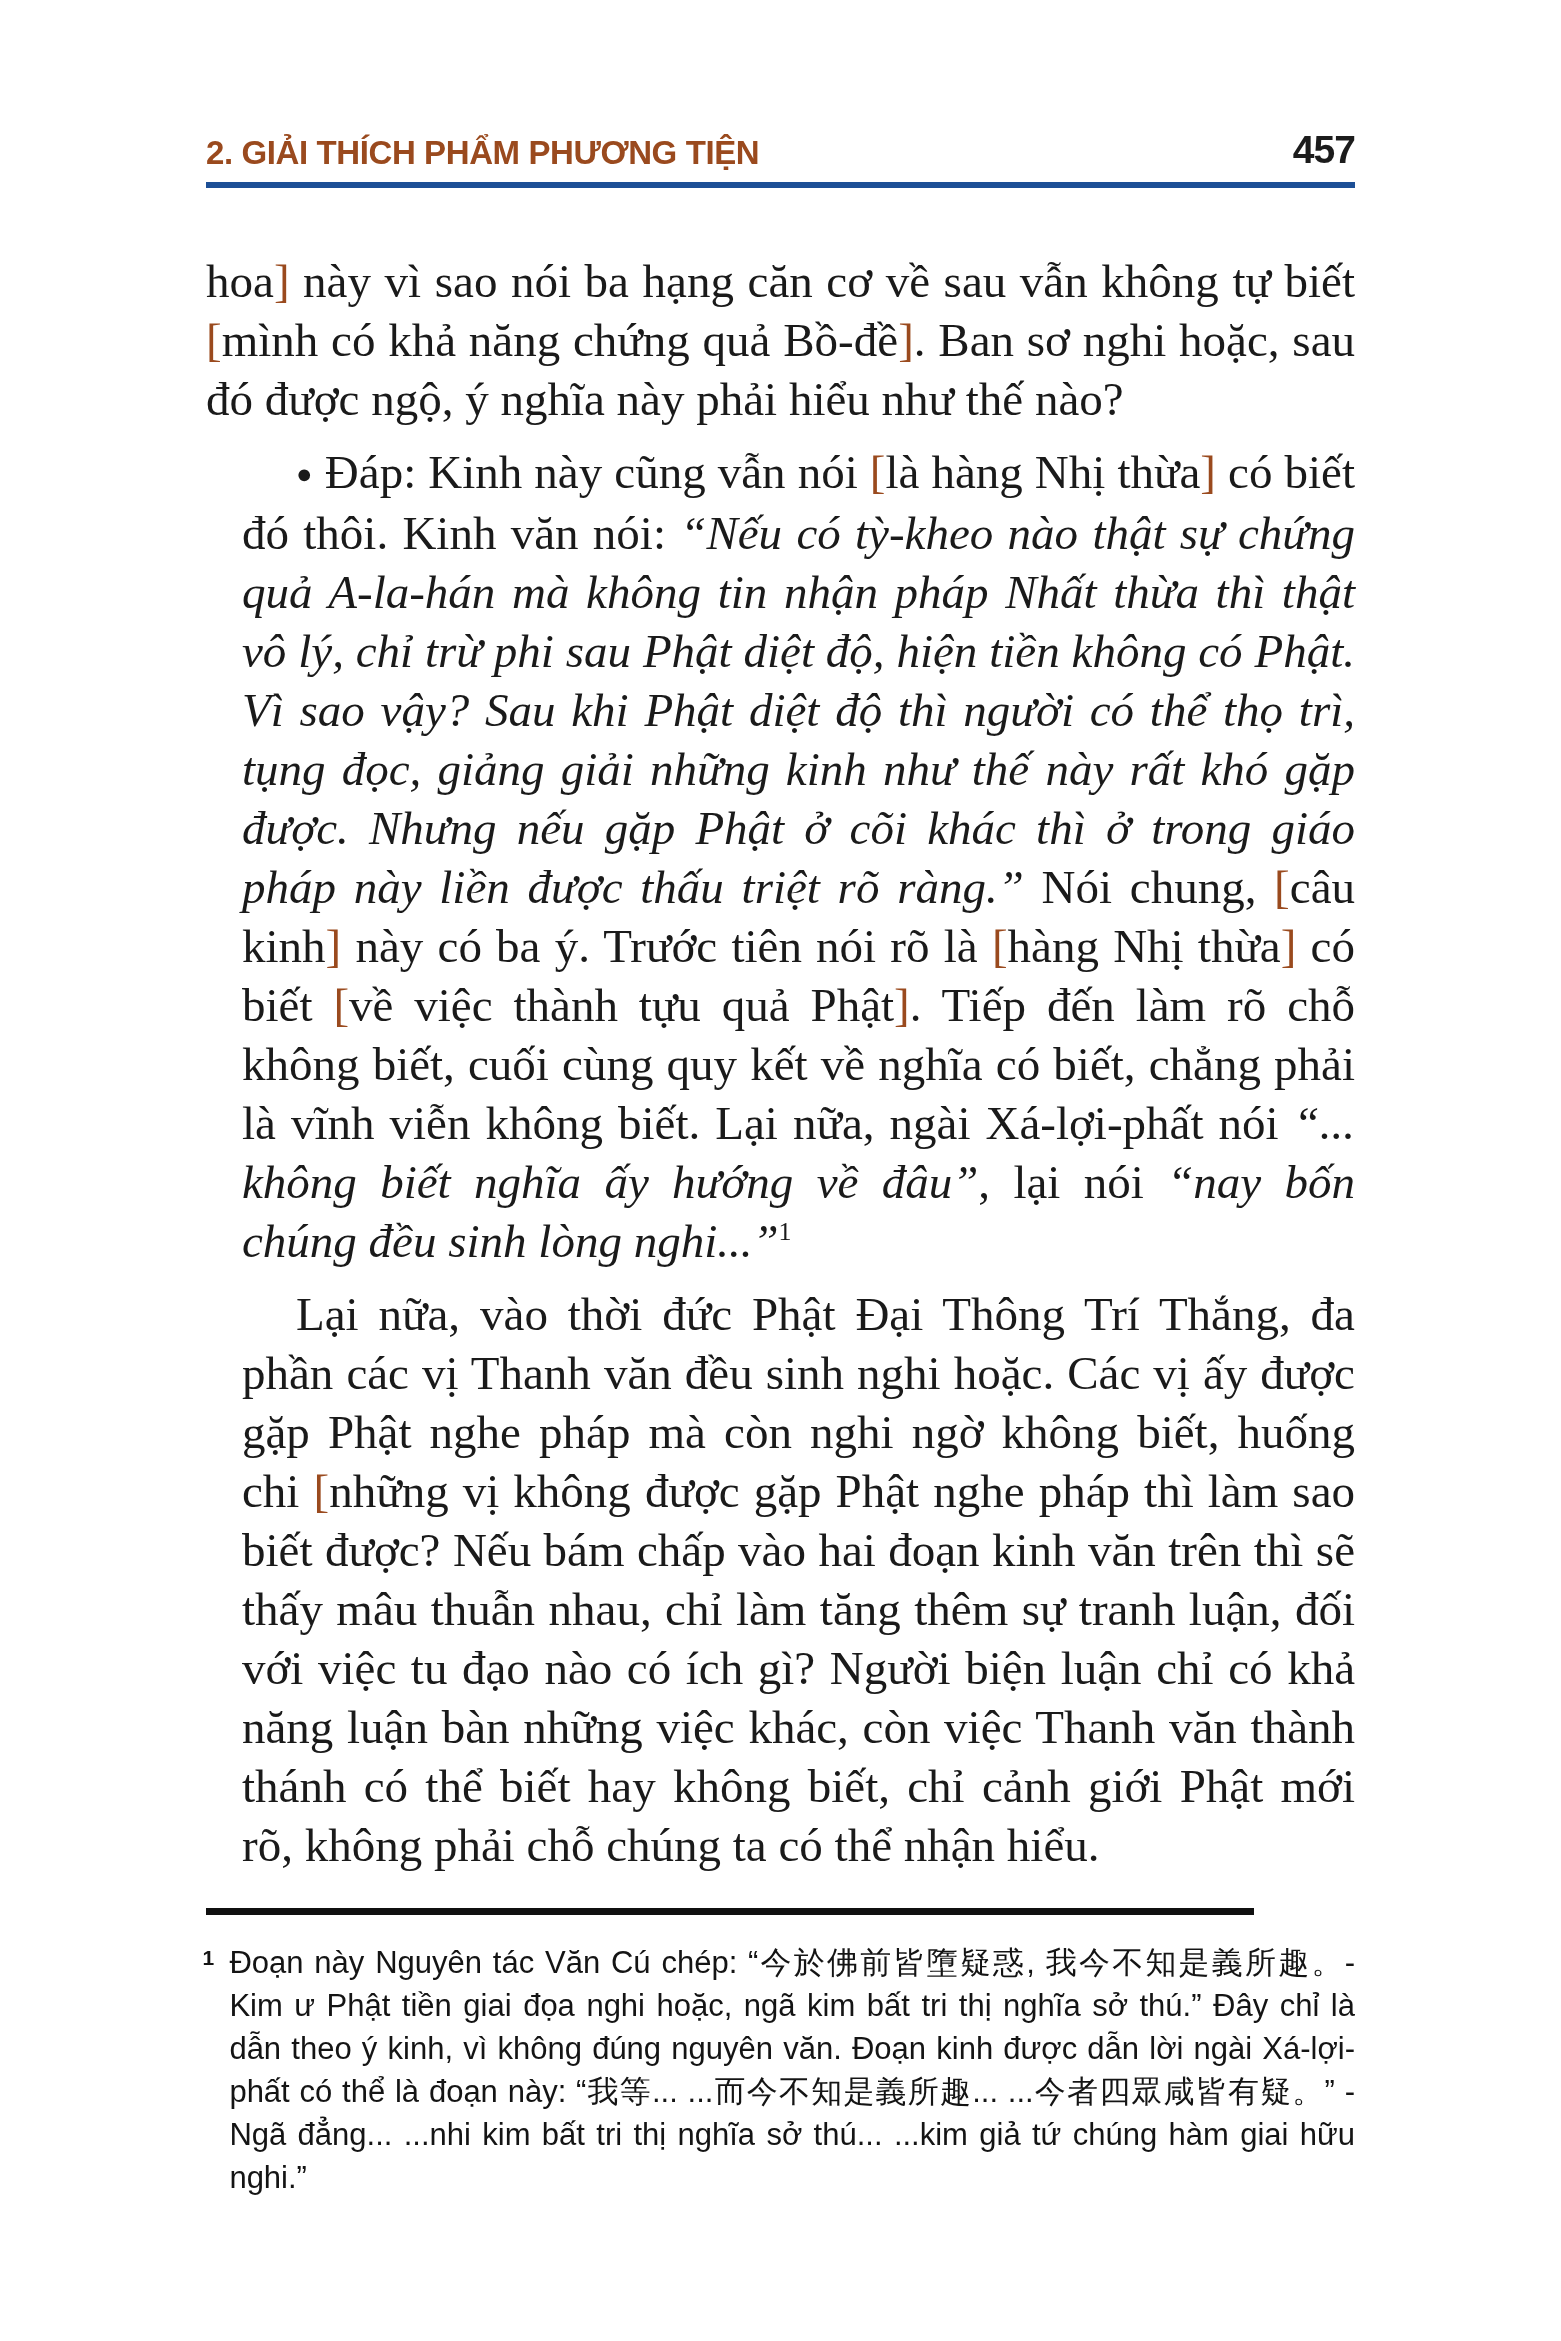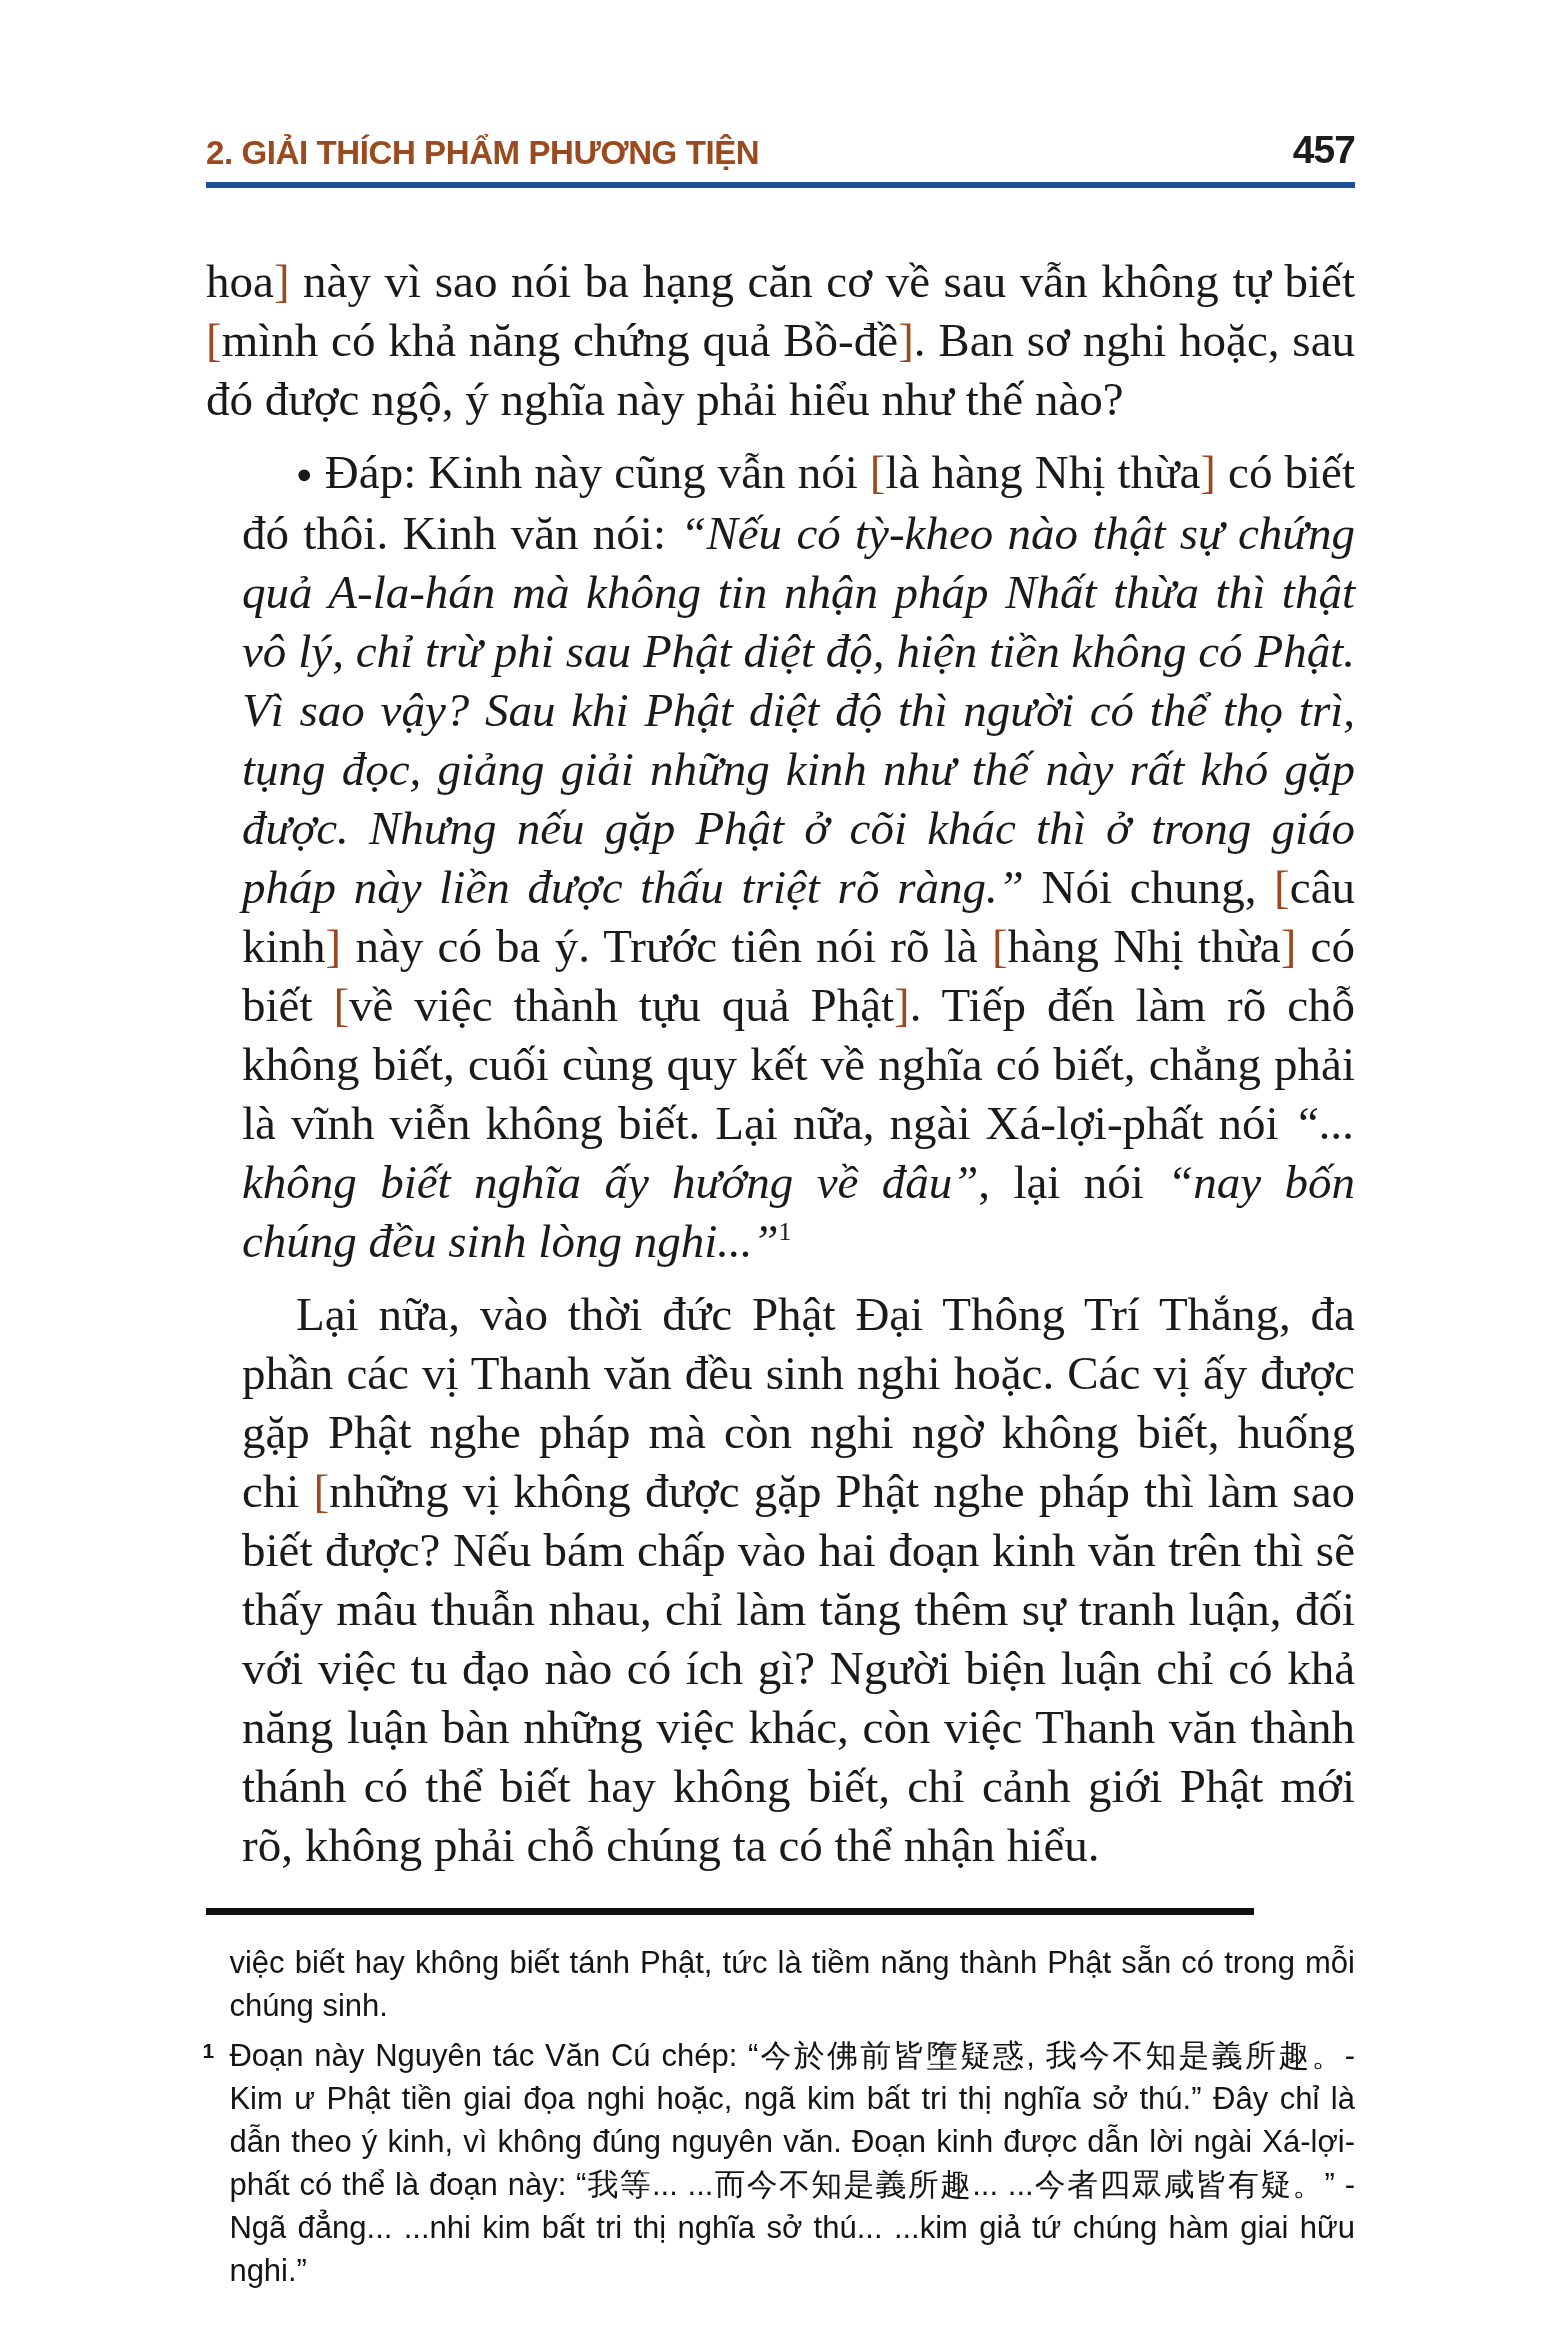--- a/index.html
+++ b/index.html
@@ -97,19 +97,18 @@
 
   <main class="body-text" id="body-paragraphs">
       <p class="para"><span class="seg-n">hoa</span><span class="seg-b">]</span><span class="seg-n"> này vì sao nói ba hạng căn cơ về sau vẫn không tự biết </span><span class="seg-b">[</span><span class="seg-n">mình có khả năng chứng quả Bồ-đề</span><span class="seg-b">]</span><span class="seg-n">. Ban sơ nghi hoặc, sau đó được ngộ, ý nghĩa này phải hiểu như thế nào?</span></p>
       <p class="para indent"><span class="seg-bu">●</span><span class="seg-n"> Đáp: Kinh này cũng vẫn nói </span><span class="seg-b">[</span><span class="seg-n">là hàng Nhị thừa</span><span class="seg-b">]</span><span class="seg-n"> có biết đó thôi. Kinh văn nói: </span><span class="seg-i">“Nếu có tỳ-kheo nào thật sự chứng quả A-la-hán mà không tin nhận pháp Nhất thừa thì thật vô lý, chỉ trừ phi sau Phật diệt độ, hiện tiền không có Phật. Vì sao vậy? Sau khi Phật diệt độ thì người có thể thọ trì, tụng đọc, giảng giải những kinh như thế này rất khó gặp được. Nhưng nếu gặp Phật ở cõi khác thì ở trong giáo pháp này liền được thấu triệt rõ ràng.”</span><span class="seg-n"> Nói chung, </span><span class="seg-b">[</span><span class="seg-n">câu kinh</span><span class="seg-b">]</span><span class="seg-n"> này có ba ý. Trước tiên nói rõ là </span><span class="seg-b">[</span><span class="seg-n">hàng Nhị thừa</span><span class="seg-b">]</span><span class="seg-n"> có biết </span><span class="seg-b">[</span><span class="seg-n">về việc thành tựu quả Phật</span><span class="seg-b">]</span><span class="seg-n">. Tiếp đến làm rõ chỗ không biết, cuối cùng quy kết về nghĩa có biết, chẳng phải là vĩnh viễn không biết. Lại nữa, ngài Xá-lợi-phất nói </span><span class="seg-i">“... không biết nghĩa ấy hướng về đâu”</span><span class="seg-n">, lại nói </span><span class="seg-i">“nay bốn chúng đều sinh lòng nghi...”</span><sup class="seg-sup">1</sup></p>
       <p class="para indent"><span class="seg-n">Lại nữa, vào thời đức Phật Đại Thông Trí Thắng, đa phần các vị Thanh văn đều sinh nghi hoặc. Các vị ấy được gặp Phật nghe pháp mà còn nghi ngờ không biết, huống chi </span><span class="seg-b">[</span><span class="seg-n">những vị không được gặp Phật nghe pháp thì làm sao biết được? Nếu bám chấp vào hai đoạn kinh văn trên thì sẽ thấy mâu thuẫn nhau, chỉ làm tăng thêm sự tranh luận, đối với việc tu đạo nào có ích gì? Người biện luận chỉ có khả năng luận bàn những việc khác, còn việc Thanh văn thành thánh có thể biết hay không biết, chỉ cảnh giới Phật mới rõ, không phải chỗ chúng ta có thể nhận hiểu.</span></p>
     </main>
 
   <footer class="footnote-section">
     <div class="footnote-rule"></div>
     <div class="footnotes" id="footnotes">
-        <p class="fn fn-cont">việc biết hay không biết tánh Phật, tức là tiềm năng thành Phật sẵn có trong mỗi chúng sinh.</p>
         <p class="fn fn-item"><span class="fn-marker">1</span><span>Đoạn này Nguyên tác Văn Cú chép: “今於佛前皆墮疑惑, 我今不知是義所趣。- Kim ư Phật tiền giai đọa nghi hoặc, ngã kim bất tri thị nghĩa sở thú.” Đây chỉ là dẫn theo ý kinh, vì không đúng nguyên văn. Đoạn kinh được dẫn lời ngài Xá-lợi-phất có thể là đoạn này: “我等... ...而今不知是義所趣... ...今者四眾咸皆有疑。” - Ngã đẳng... ...nhi kim bất tri thị nghĩa sở thú... ...kim giả tứ chúng hàm giai hữu nghi.”</span></p>
       </div>
   </footer>
 
 </div>
 
 
 </body></html>

